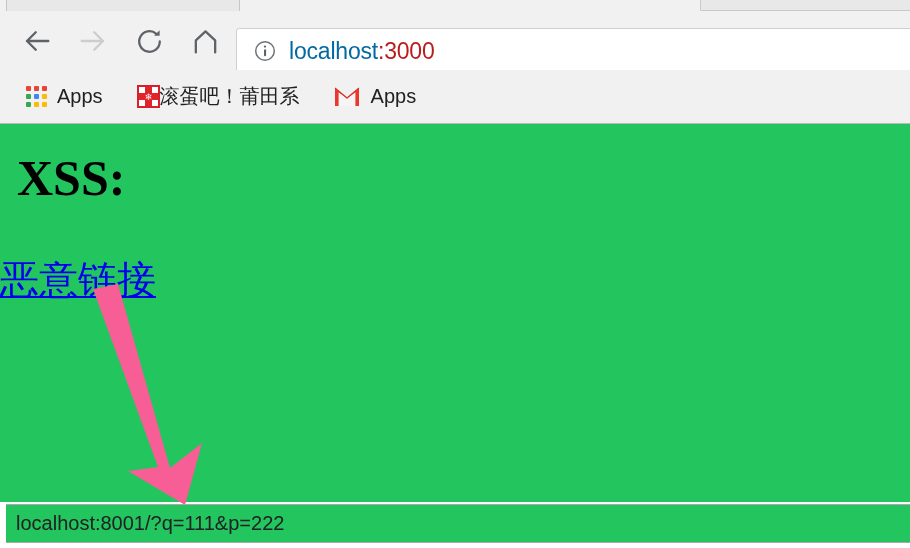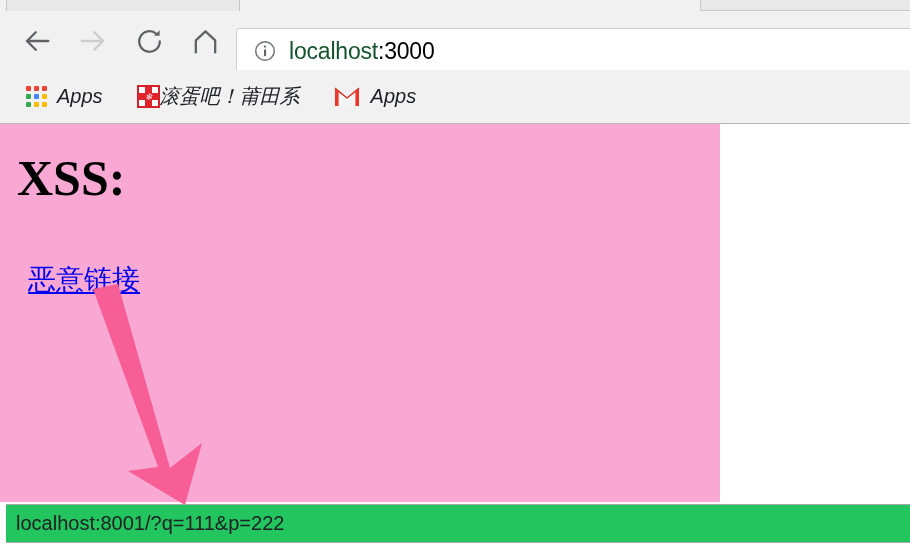--- a/index.html
+++ b/index.html
@@ -77,41 +77,40 @@
     display: flex;
     align-items: center;
     justify-content: center;
   }
   .omni-url {
     margin-left: 12px;
     font-size: 23px;
     letter-spacing: -0.2px;
     white-space: nowrap;
   }
-  .omni-url .host { color: #14532d; }
-  .omni-url .rest { color: #000000; }
+  .omni-url .host { color: #0369a1; }
+  .omni-url .rest { color: #b91c1c; }
 
   
   .bookmarks {
     position: absolute;
     left: 0; top: 70px;
     width: 910px; height: 54px;
     background: #f1f1f1;
     border-bottom: 1px solid #b9b9b9;
     box-sizing: border-box;
     display: flex;
     align-items: center;
   }
   .bm {
     display: flex;
     align-items: center;
     height: 34px;
     padding: 0 6px;
     border-radius: 3px;
-    font-style: italic;
   }
   #bm-apps { margin-left: 20px; }
   #bm-bad  { margin-left: 22px; }
   #bm-gmail{ margin-left: 22px; }
   .bm-label {
     margin-left: 11px;
     font-size: 20px;
     color: #202124;
     white-space: nowrap;
   }
@@ -154,40 +153,40 @@
     line-height: 8px;
     text-align: center;
   }
 
   .gmail-ico { width: 26px; height: 20px; }
 
   
   .page {
     position: absolute;
     left: 0; top: 124px;
-    width: 720px; height: 378px;
-    background: #f9a8d4;
+    width: 910px; height: 378px;
+    background: #22c55e;
     overflow: hidden;
   }
   .page-h1 {
     position: absolute;
     left: 17px; top: 28px;
     margin: 0;
     font-family: "Liberation Serif", "DejaVu Serif", serif;
     font-weight: bold;
     font-size: 50px;
     line-height: 52px;
     color: #000000;
     letter-spacing: 0px;
   }
   .page-link {
     position: absolute;
-    left: 28px; top: 140px;
+    left: 0; top: 140px;
     font-family: "DejaVu Sans", sans-serif;
-    font-size: 28px;
+    font-size: 39px;
     line-height: 32px;
     color: #0000ee;
     text-decoration: underline;
     text-decoration-thickness: 2px;
     text-underline-offset: 3px;
     cursor: pointer;
   }
 
   
   .arrow-overlay {

